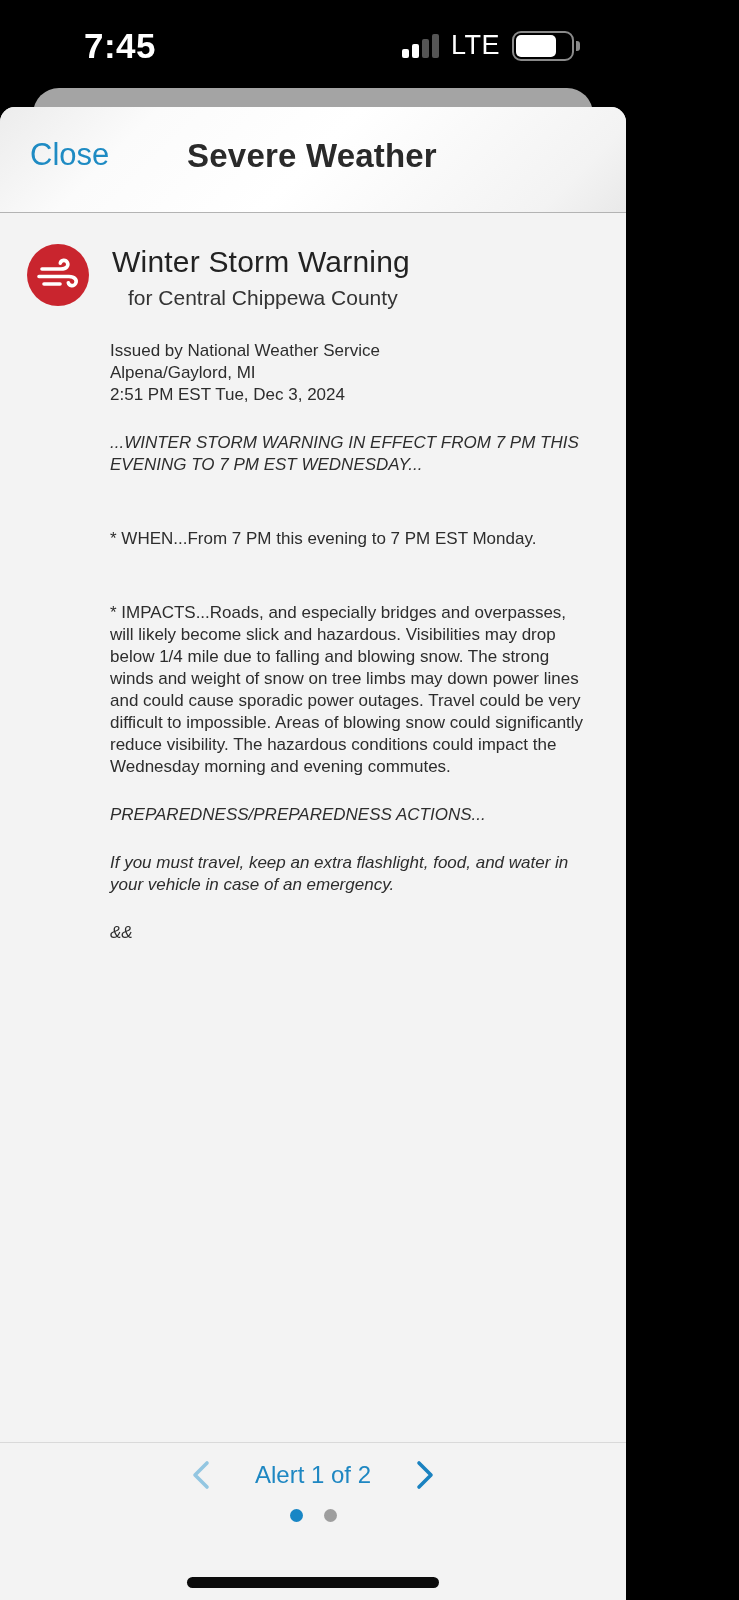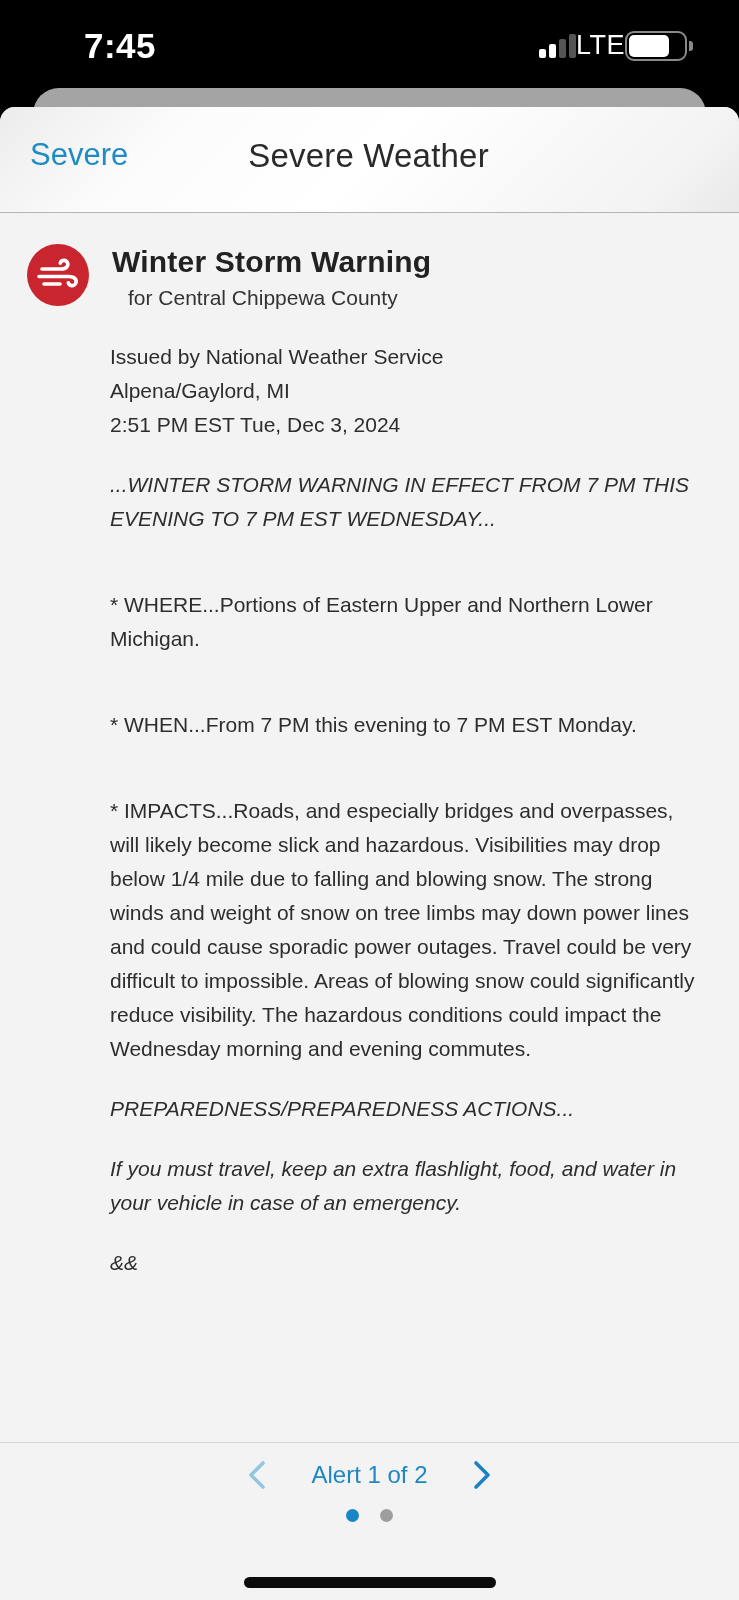--- a/index.html
+++ b/index.html
@@ -1,36 +1,36 @@
 <!DOCTYPE html>
 <html><head>
 <meta charset="utf-8">
 <style>
   html,body{margin:0;padding:0;background:#000;}
   *{box-sizing:border-box;}
   .screen{
     position:relative;
-    width:739px;height:1600px;
+    width:626px;height:1600px;
     background:#000;
     overflow:hidden;
     font-family:"Liberation Sans", sans-serif;
   }
 
   
   .status-bar{
     position:absolute;top:0;left:0;right:0;height:88px;
     color:#fff;
   }
   .status-time{
     position:absolute;left:84px;top:26px;
     font-size:35px;font-weight:700;letter-spacing:.5px;
   }
   .status-right{
     position:absolute;right:52px;top:30px;
-    display:flex;align-items:center;
+    display:flex;align-items:center;gap:12px;
   }
   .signal{display:flex;align-items:flex-end;gap:3px;height:24px;}
   .signal .bar{width:7px;border-radius:2px;background:#555;}
   .signal .bar.filled{background:#fff;}
   .signal .b1{height:9px;}.signal .b2{height:14px;}.signal .b3{height:19px;}.signal .b4{height:24px;}
   .network{font-size:27px;font-weight:500;letter-spacing:.5px;}
   .battery{position:relative;width:62px;height:30px;}
   .battery .shell{
     position:absolute;inset:0;border:2px solid #8a8a8a;border-radius:9px;
   }
@@ -59,44 +59,44 @@
     border-bottom:1px solid #b3b3b3;
   }
   .close-btn{
     position:absolute;left:30px;top:30px;
     font-size:31px;color:#1e8bc3;cursor:pointer;
     background:none;border:none;padding:0;
     font-family:"Liberation Sans", sans-serif;
   }
   .modal-title{
     position:absolute;left:0;right:2px;top:30px;text-align:center;
-    font-size:33px;font-weight:400;color:#2a2a2a;letter-spacing:.2px;
+    font-size:33px;font-weight:700;color:#2a2a2a;letter-spacing:.2px;
   }
 
   
   .content{
     position:absolute;top:106px;left:0;right:0;bottom:158px;
     overflow:hidden;
   }
   .alert-head{position:relative;margin:27px 40px 0 27px;}
   .alert-icon{
     position:absolute;left:0;top:4px;width:62px;height:62px;border-radius:50%;
     display:flex;align-items:center;justify-content:center;
   }
   .alert-titles{margin-left:85px;}
   .alert-title{
-    font-size:30px;font-weight:700;color:#222;margin:0;padding-top:5px;
+    font-size:30px;font-weight:400;color:#222;margin:0;padding-top:5px;
     letter-spacing:.2px;
   }
   .alert-subtitle{
     font-size:21px;color:#333;margin:7px 0 0 16px;
   }
   .alert-body{
     margin:30px 42px 0 110px;
-    font-size:21px;line-height:34px;color:#2d2d2d;
+    font-size:17px;line-height:22px;color:#2d2d2d;
   }
   .alert-body p{margin:0;white-space:pre-line;}
   .alert-body p.gap-small{margin-top:26px;font-style:italic;}
   .alert-body p.gap-large{margin-top:52px;}
 
   
   .bottom-bar{
     position:absolute;left:0;right:0;bottom:0;height:158px;
     border-top:1px solid #d9d9d9;background:#f3f3f3;padding-left:20px;
   }
@@ -138,21 +138,21 @@
         <div class="cap"></div>
       </div>
     </div>
   </div>
 
   <div class="card-behind"></div>
 
   <div class="sheet">
 
     <div class="modal-header">
-      <button class="close-btn">Severe</button>
+      <button class="close-btn">Close</button>
       <div class="modal-title">Severe Weather</div>
     </div>
 
     <div class="content">
       <div class="alert-head">
         <div class="alert-icon" id="alert-icon" style="background: rgb(201, 37, 46);">
           <svg width="62" height="62" viewBox="0 0 62 62" aria-hidden="true">
             <g fill="none" stroke="#ffffff" stroke-width="3.6" stroke-linecap="round">
               <path d="M15 25 h19 c5.5 0 8-3.2 6.3-6.6 c-1.6-3-6.3-2.6-7 .8"></path>
               <path d="M12 32.5 h30 c5.8 0 8.4 3.6 6.6 7 c-1.7 3.2-6.6 2.8-7.3-.8"></path>
@@ -165,21 +165,20 @@
           <p class="alert-subtitle">for Central Chippewa County</p>
         </div>
       </div>
 
       <div class="alert-body" id="alert-body">
 
       <p>Issued by National Weather Service
 Alpena/Gaylord, MI
 2:51 PM EST Tue, Dec 3, 2024</p>
           <p class="gap-small">...WINTER STORM WARNING IN EFFECT FROM 7 PM THIS EVENING TO 7 PM EST WEDNESDAY...</p>
-          <p class="gap-large">* WHERE...Portions of Eastern Upper and Northern Lower Michigan.</p>
           <p class="gap-large">* WHEN...From 7 PM this evening to 7 PM EST Monday.</p>
           <p class="gap-large">* IMPACTS...Roads, and especially bridges and overpasses, will likely become slick and hazardous. Visibilities may drop below 1/4 mile due to falling and blowing snow. The strong winds and weight of snow on tree limbs may down power lines and could cause sporadic power outages. Travel could be very difficult to impossible. Areas of blowing snow could significantly reduce visibility. The hazardous conditions could impact the Wednesday morning and evening commutes.</p>
           <p class="gap-small">PREPAREDNESS/PREPAREDNESS ACTIONS...</p>
           <p class="gap-small">If you must travel, keep an extra flashlight, food, and water in your vehicle in case of an emergency.</p>
           <p class="gap-small">&amp;&amp;</p>
         </div>
     </div>
 
     <div class="bottom-bar">
       <div class="pager">

